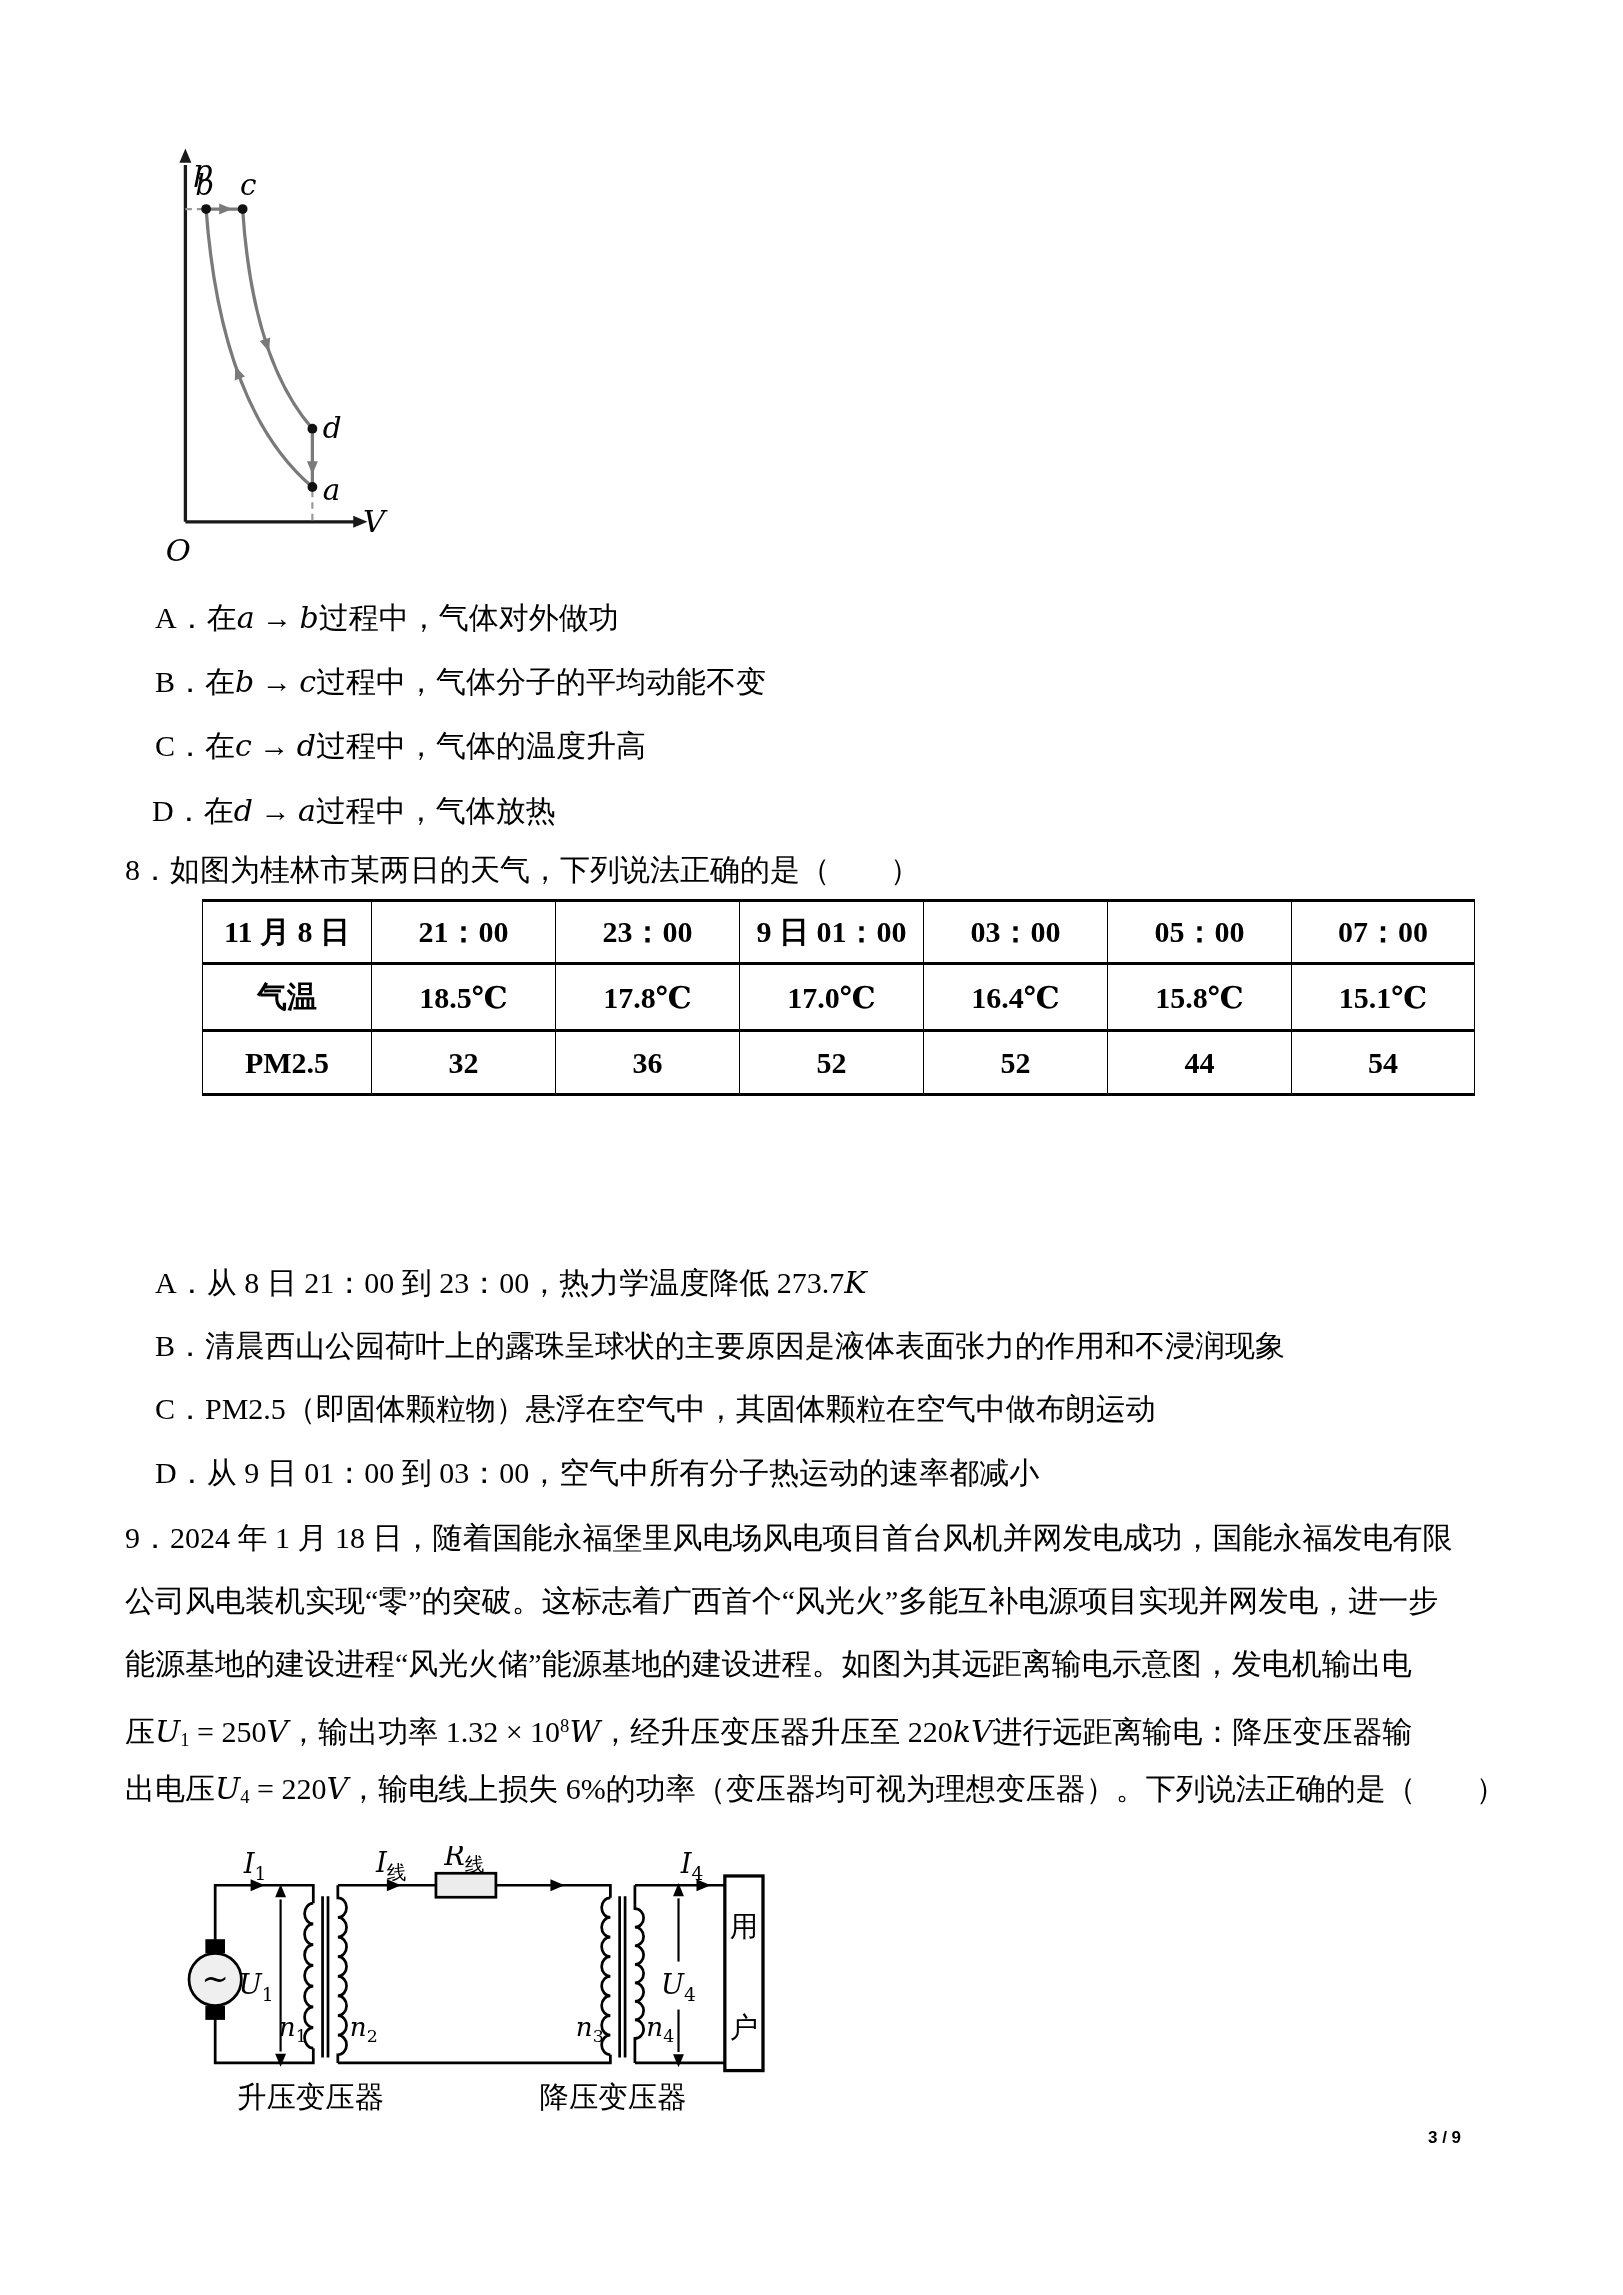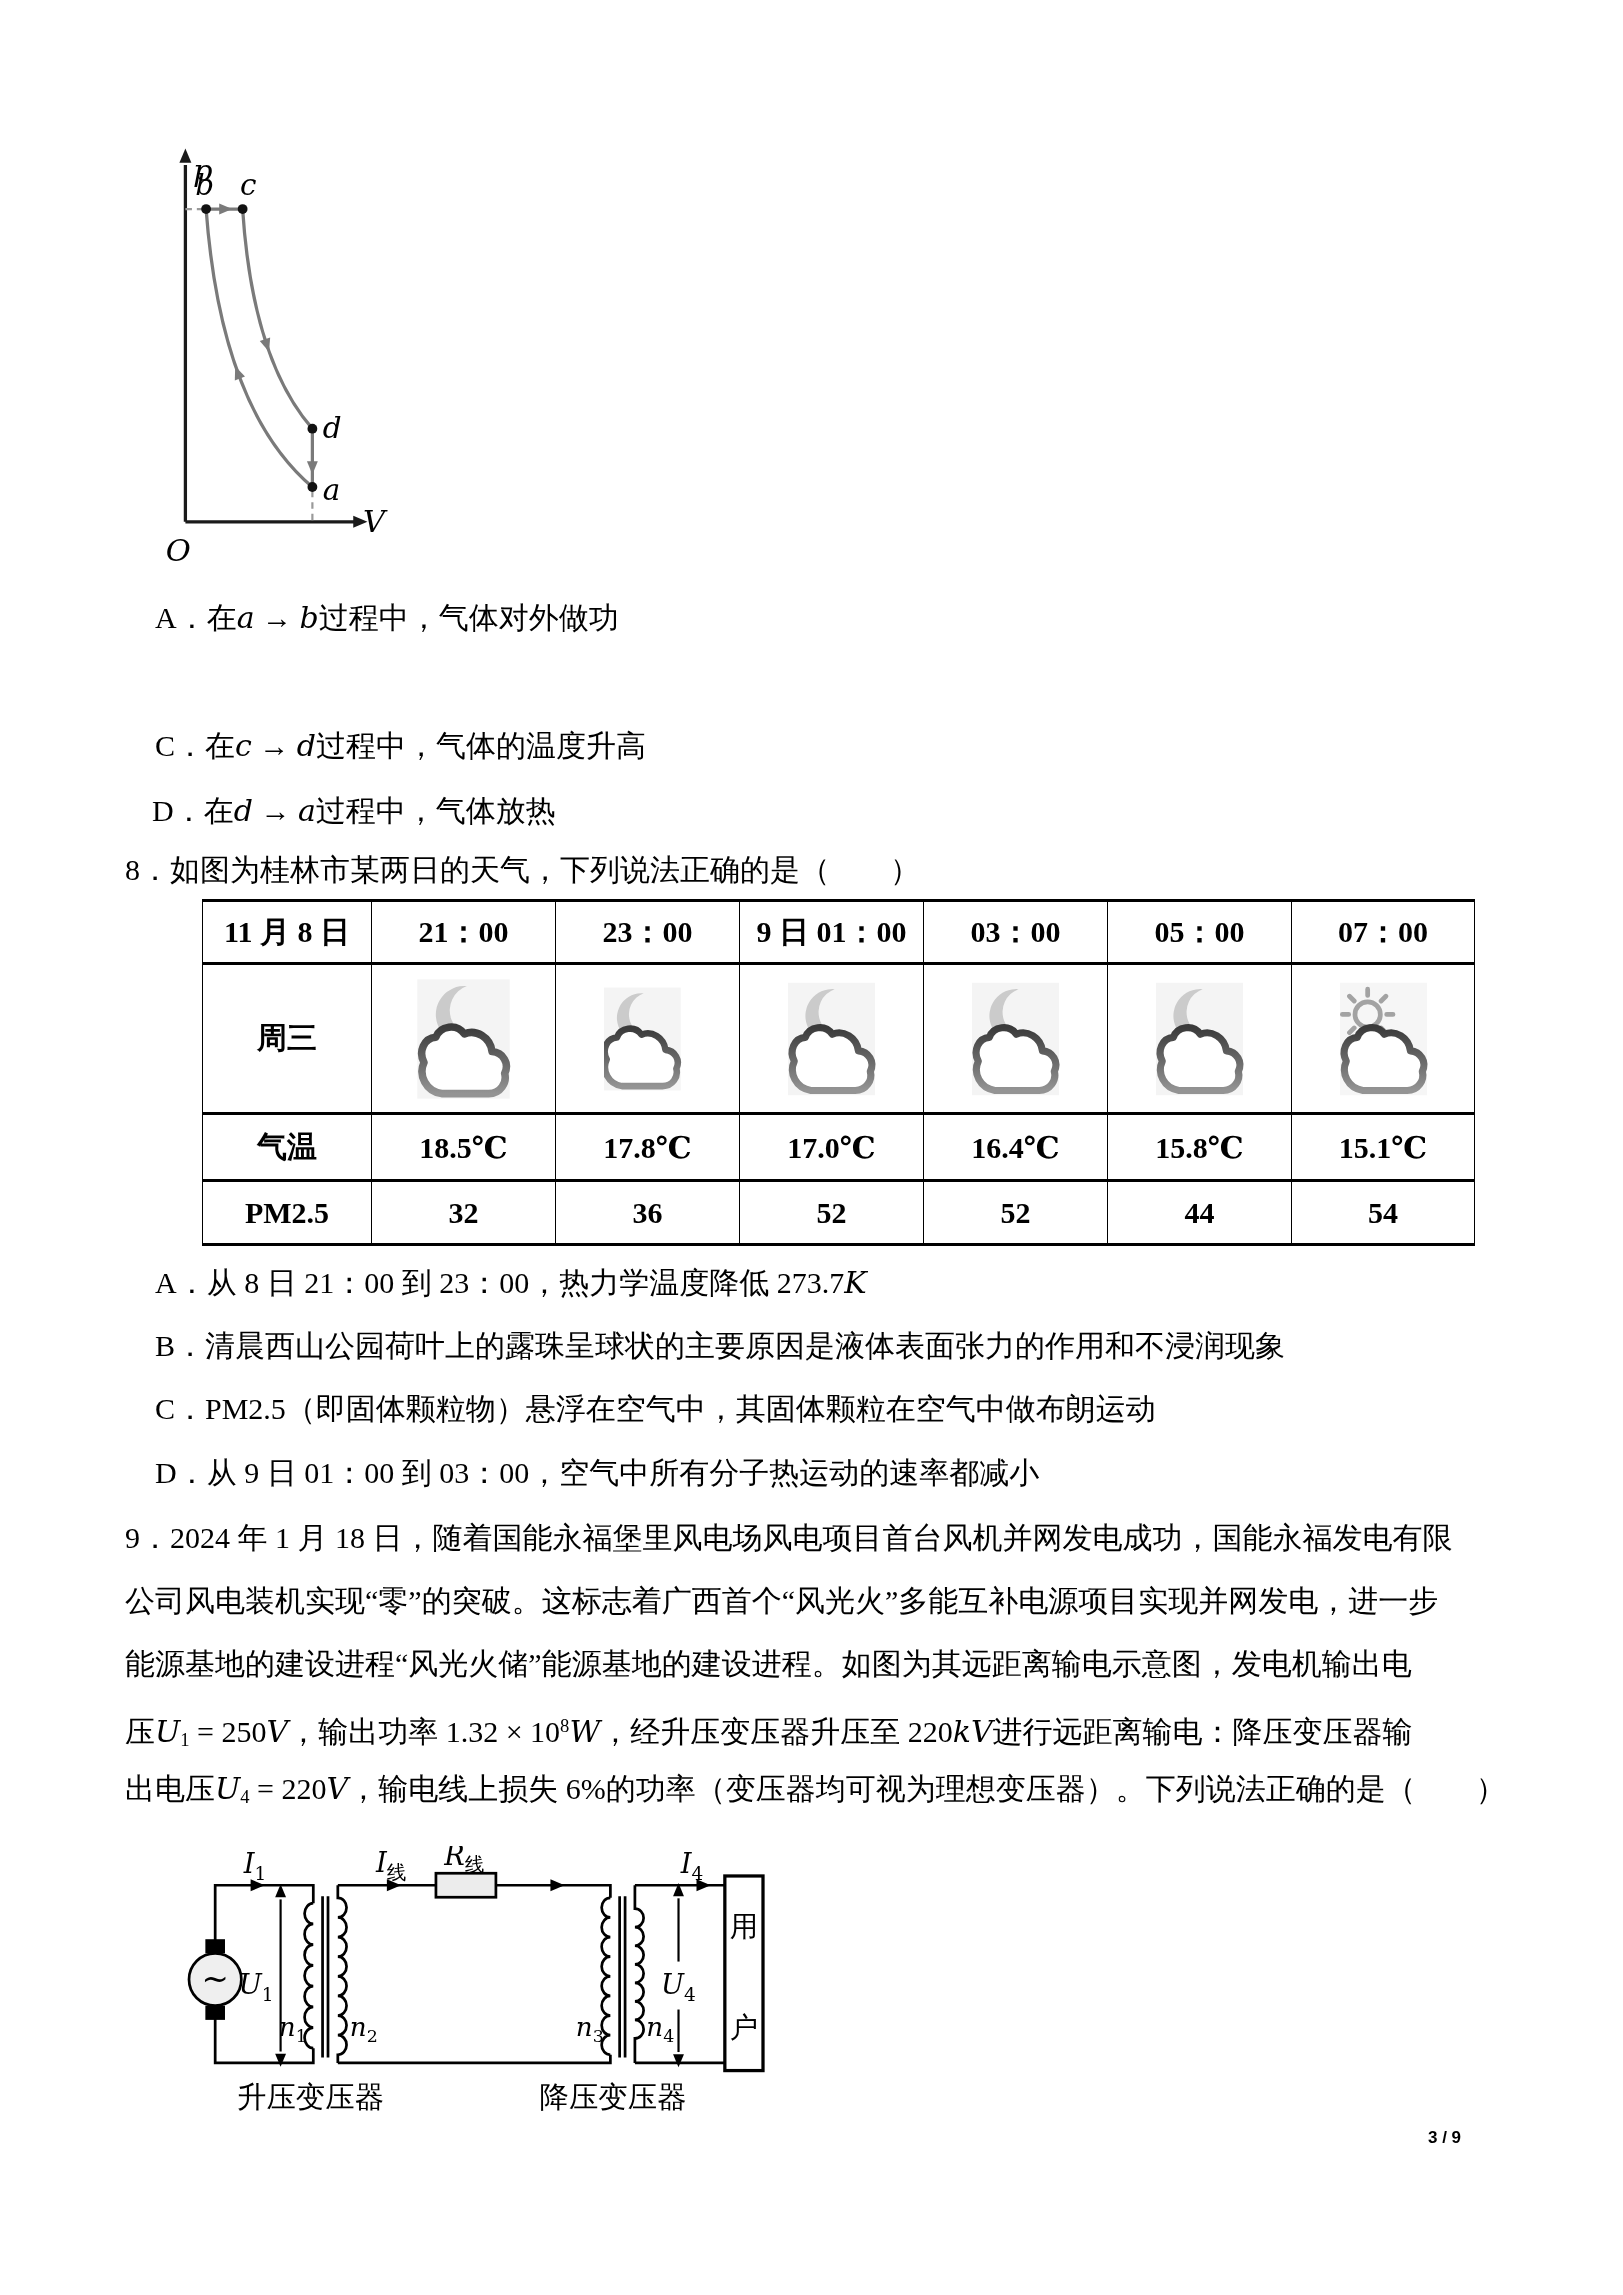--- a/index.html
+++ b/index.html
@@ -72,20 +72,21 @@
     <text x="64" y="72" font-size="56" font-style="italic">p</text>
     <text x="376" y="716" font-size="56" font-style="italic">V</text>
     <text x="14" y="768" font-size="56" font-style="italic">O</text>
     <text x="68" y="98" font-size="54" font-style="italic">b</text>
     <text x="150" y="98" font-size="54" font-style="italic">c</text>
     <text x="302" y="544" font-size="54" font-style="italic">d</text>
     <text x="302" y="656" font-size="54" font-style="italic">a</text>
   </svg>
 
   <div class="abs line" style="left:155px;top:600px"><span>A．在</span><span class="it">a</span><span> → </span><span class="it">b</span><span>过程中，气体对外做功</span></div>
+  <div class="abs line" style="left:155px;top:664px"><span>B．在</span><span class="it">b</span><span> → </span><span class="it">c</span><span>过程中，气体分子的平均动能不变</span></div>
   <div class="abs line" style="left:155px;top:728px"><span>C．在</span><span class="it">c</span><span> → </span><span class="it">d</span><span>过程中，气体的温度升高</span></div>
   <div class="abs line" style="left:152px;top:793px"><span>D．在</span><span class="it">d</span><span> → </span><span class="it">a</span><span>过程中，气体放热</span></div>
 
   <div class="abs line" style="left:125px;top:852px">8．如图为桂林市某两日的天气，下列说法正确的是（　　）</div>
 
   <table class="wt abs" style="left:202px;top:899px">
     <colgroup>
       <col style="width:169px">
         <col style="width:184px">
         <col style="width:184px">
@@ -96,53 +97,20 @@
     </colgroup>
     <tbody>
         <tr style="height:63px">
       <td>11 月 8 日</td>
       <td>21：00</td>
       <td>23：00</td>
       <td>9 日 01：00</td>
       <td>03：00</td>
       <td>05：00</td>
       <td>07：00</td>
-    </tr>
-    <tr style="height:150px">
-      <td>周三</td>
-      <td>
-            <svg class="wicon" width="101" height="126" viewBox="0 0 120 150">
-              <use href="#moon-cloud" xlink:href="#moon-cloud"></use>
-            </svg>
-          </td>
-      <td>
-            <svg class="wicon" width="87" height="126" viewBox="8 0 104 150">
-              <use href="#moon-cloud" xlink:href="#moon-cloud"></use>
-            </svg>
-          </td>
-      <td>
-            <svg class="wicon" width="95" height="126" viewBox="0 0 120 150">
-              <use href="#moon-cloud" xlink:href="#moon-cloud"></use>
-            </svg>
-          </td>
-      <td>
-            <svg class="wicon" width="95" height="126" viewBox="0 0 120 150">
-              <use href="#moon-cloud" xlink:href="#moon-cloud"></use>
-            </svg>
-          </td>
-      <td>
-            <svg class="wicon" width="95" height="126" viewBox="0 0 120 150">
-              <use href="#moon-cloud" xlink:href="#moon-cloud"></use>
-            </svg>
-          </td>
-      <td>
-            <svg class="wicon" width="95" height="126" viewBox="0 0 120 150">
-              <use href="#sun-cloud" xlink:href="#sun-cloud"></use>
-            </svg>
-          </td>
     </tr>
     <tr style="height:67px">
       <td>气温</td>
       <td>18.5℃</td>
       <td>17.8℃</td>
       <td>17.0℃</td>
       <td>16.4℃</td>
       <td>15.8℃</td>
       <td>15.1℃</td>
     </tr>

